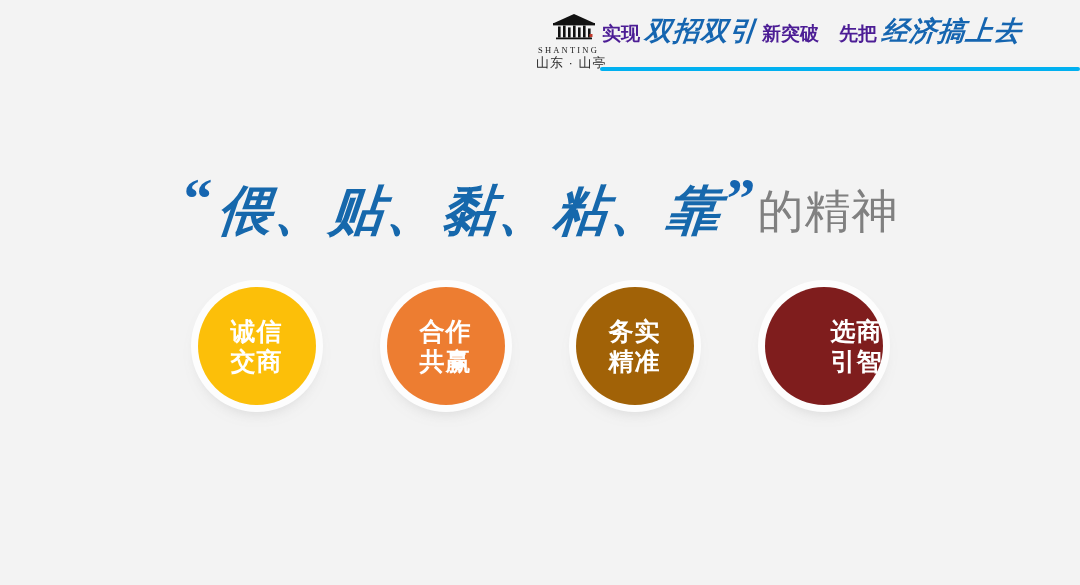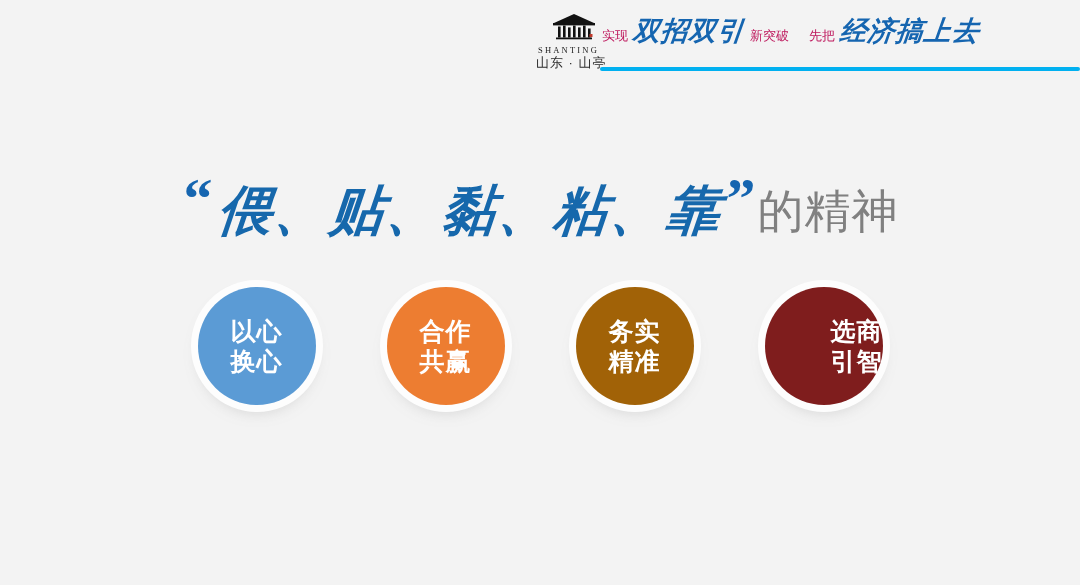--- a/index.html
+++ b/index.html
@@ -69,23 +69,23 @@
     position: absolute;
     left: 82px;
     top: 18px;
     right: 0;
     height: 42px;
     display: flex;
     align-items: baseline;
     white-space: nowrap;
   }
   .slg-plain {
-    color: #be185d;
-    font-size: 13px;
-    font-weight: normal;
+    color: #4c1d95;
+    font-size: 19px;
+    font-weight: bold;
     line-height: 1;
   }
   .slg-accent {
     color: #1565b0;
     font-size: 27px;
     font-weight: bold;
     font-style: italic;
     font-family: "Liberation Serif", "DejaVu Serif", serif;
     line-height: 1;
     letter-spacing: 1px;
@@ -248,23 +248,23 @@
     <span class="hd-quote">“</span>
     <span class="hd-accent">偎、贴、黏、粘、靠</span>
     <span class="hd-quote">”</span>
     <span class="hd-plain">的精神</span>
   </div>
 
   <div id="circle-row">
       <div class="circle-wrap">
         <div class="circle-shadow"></div>
         <div class="circle-ring">
-          <div class="circle-face" style="background: rgb(91, 155, 213);">
-            <span class="cl-line">以心</span>
-            <span class="cl-line">换心</span>
+          <div class="circle-face" style="background: rgb(252, 191, 9);">
+            <span class="cl-line">诚信</span>
+            <span class="cl-line">交商</span>
           </div>
         </div>
       </div>
       <div class="circle-wrap">
         <div class="circle-shadow"></div>
         <div class="circle-ring">
           <div class="circle-face" style="background: rgb(237, 125, 49);">
             <span class="cl-line">合作</span>
             <span class="cl-line">共赢</span>
           </div>

